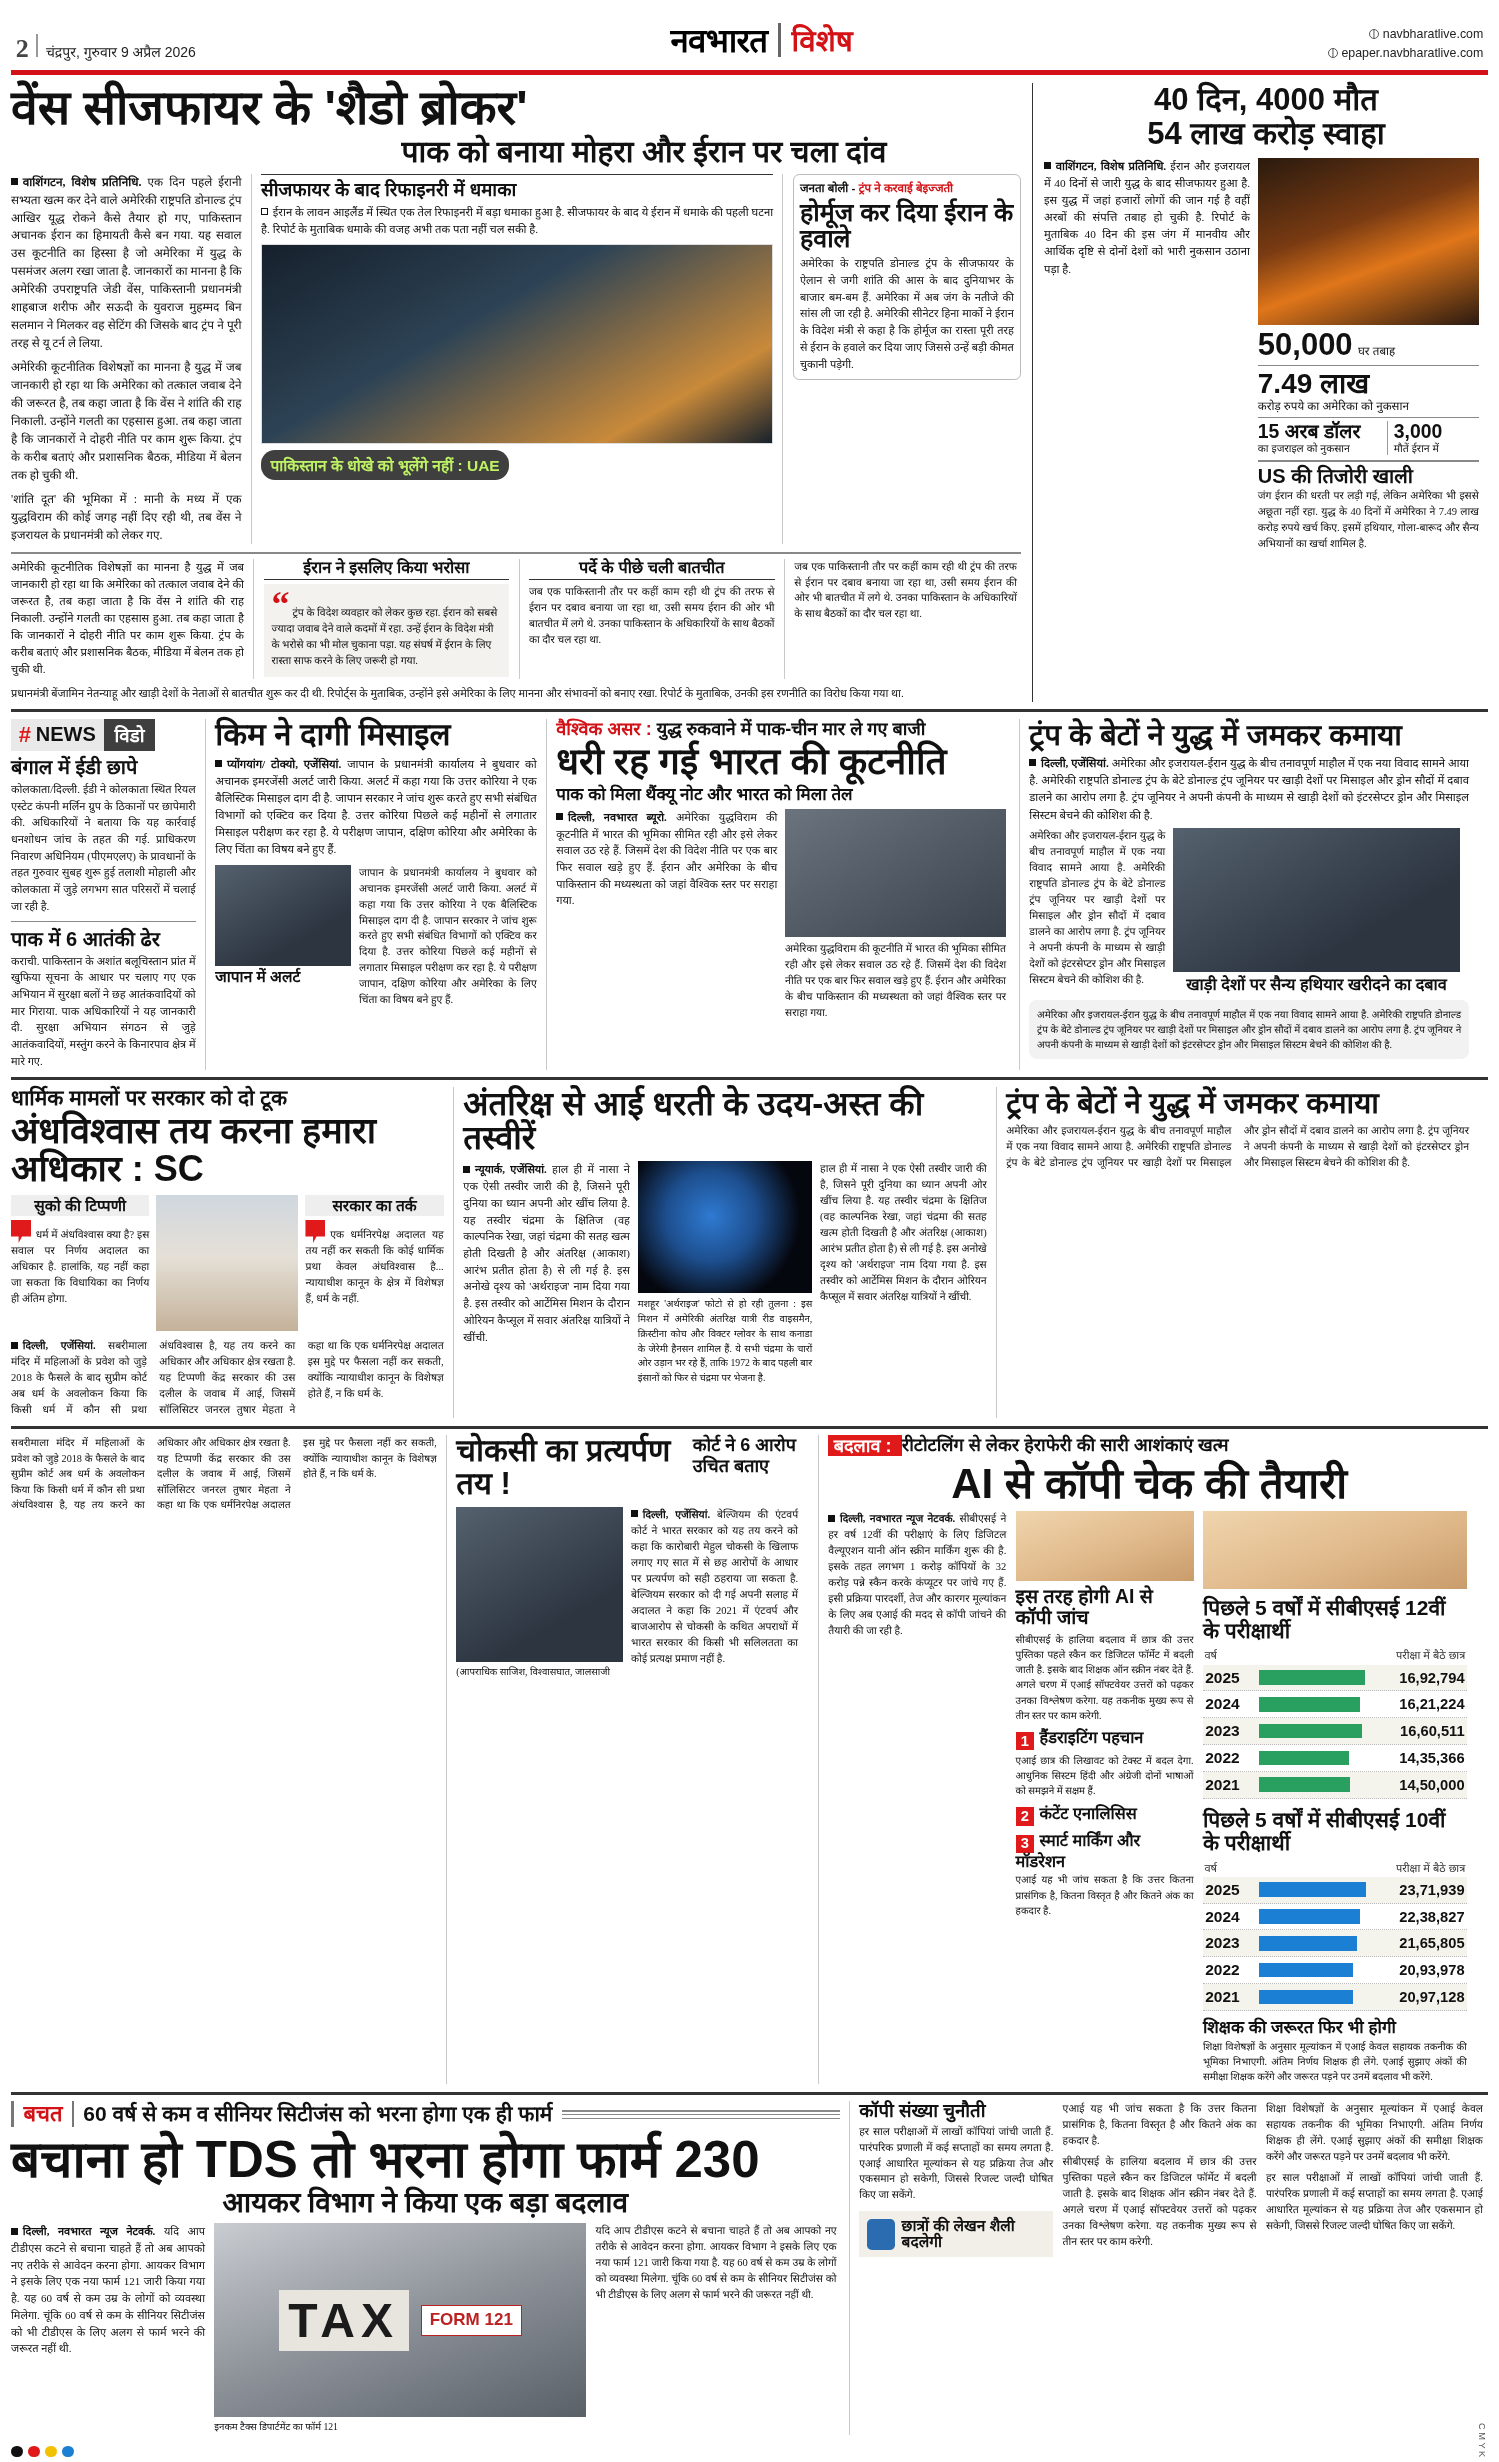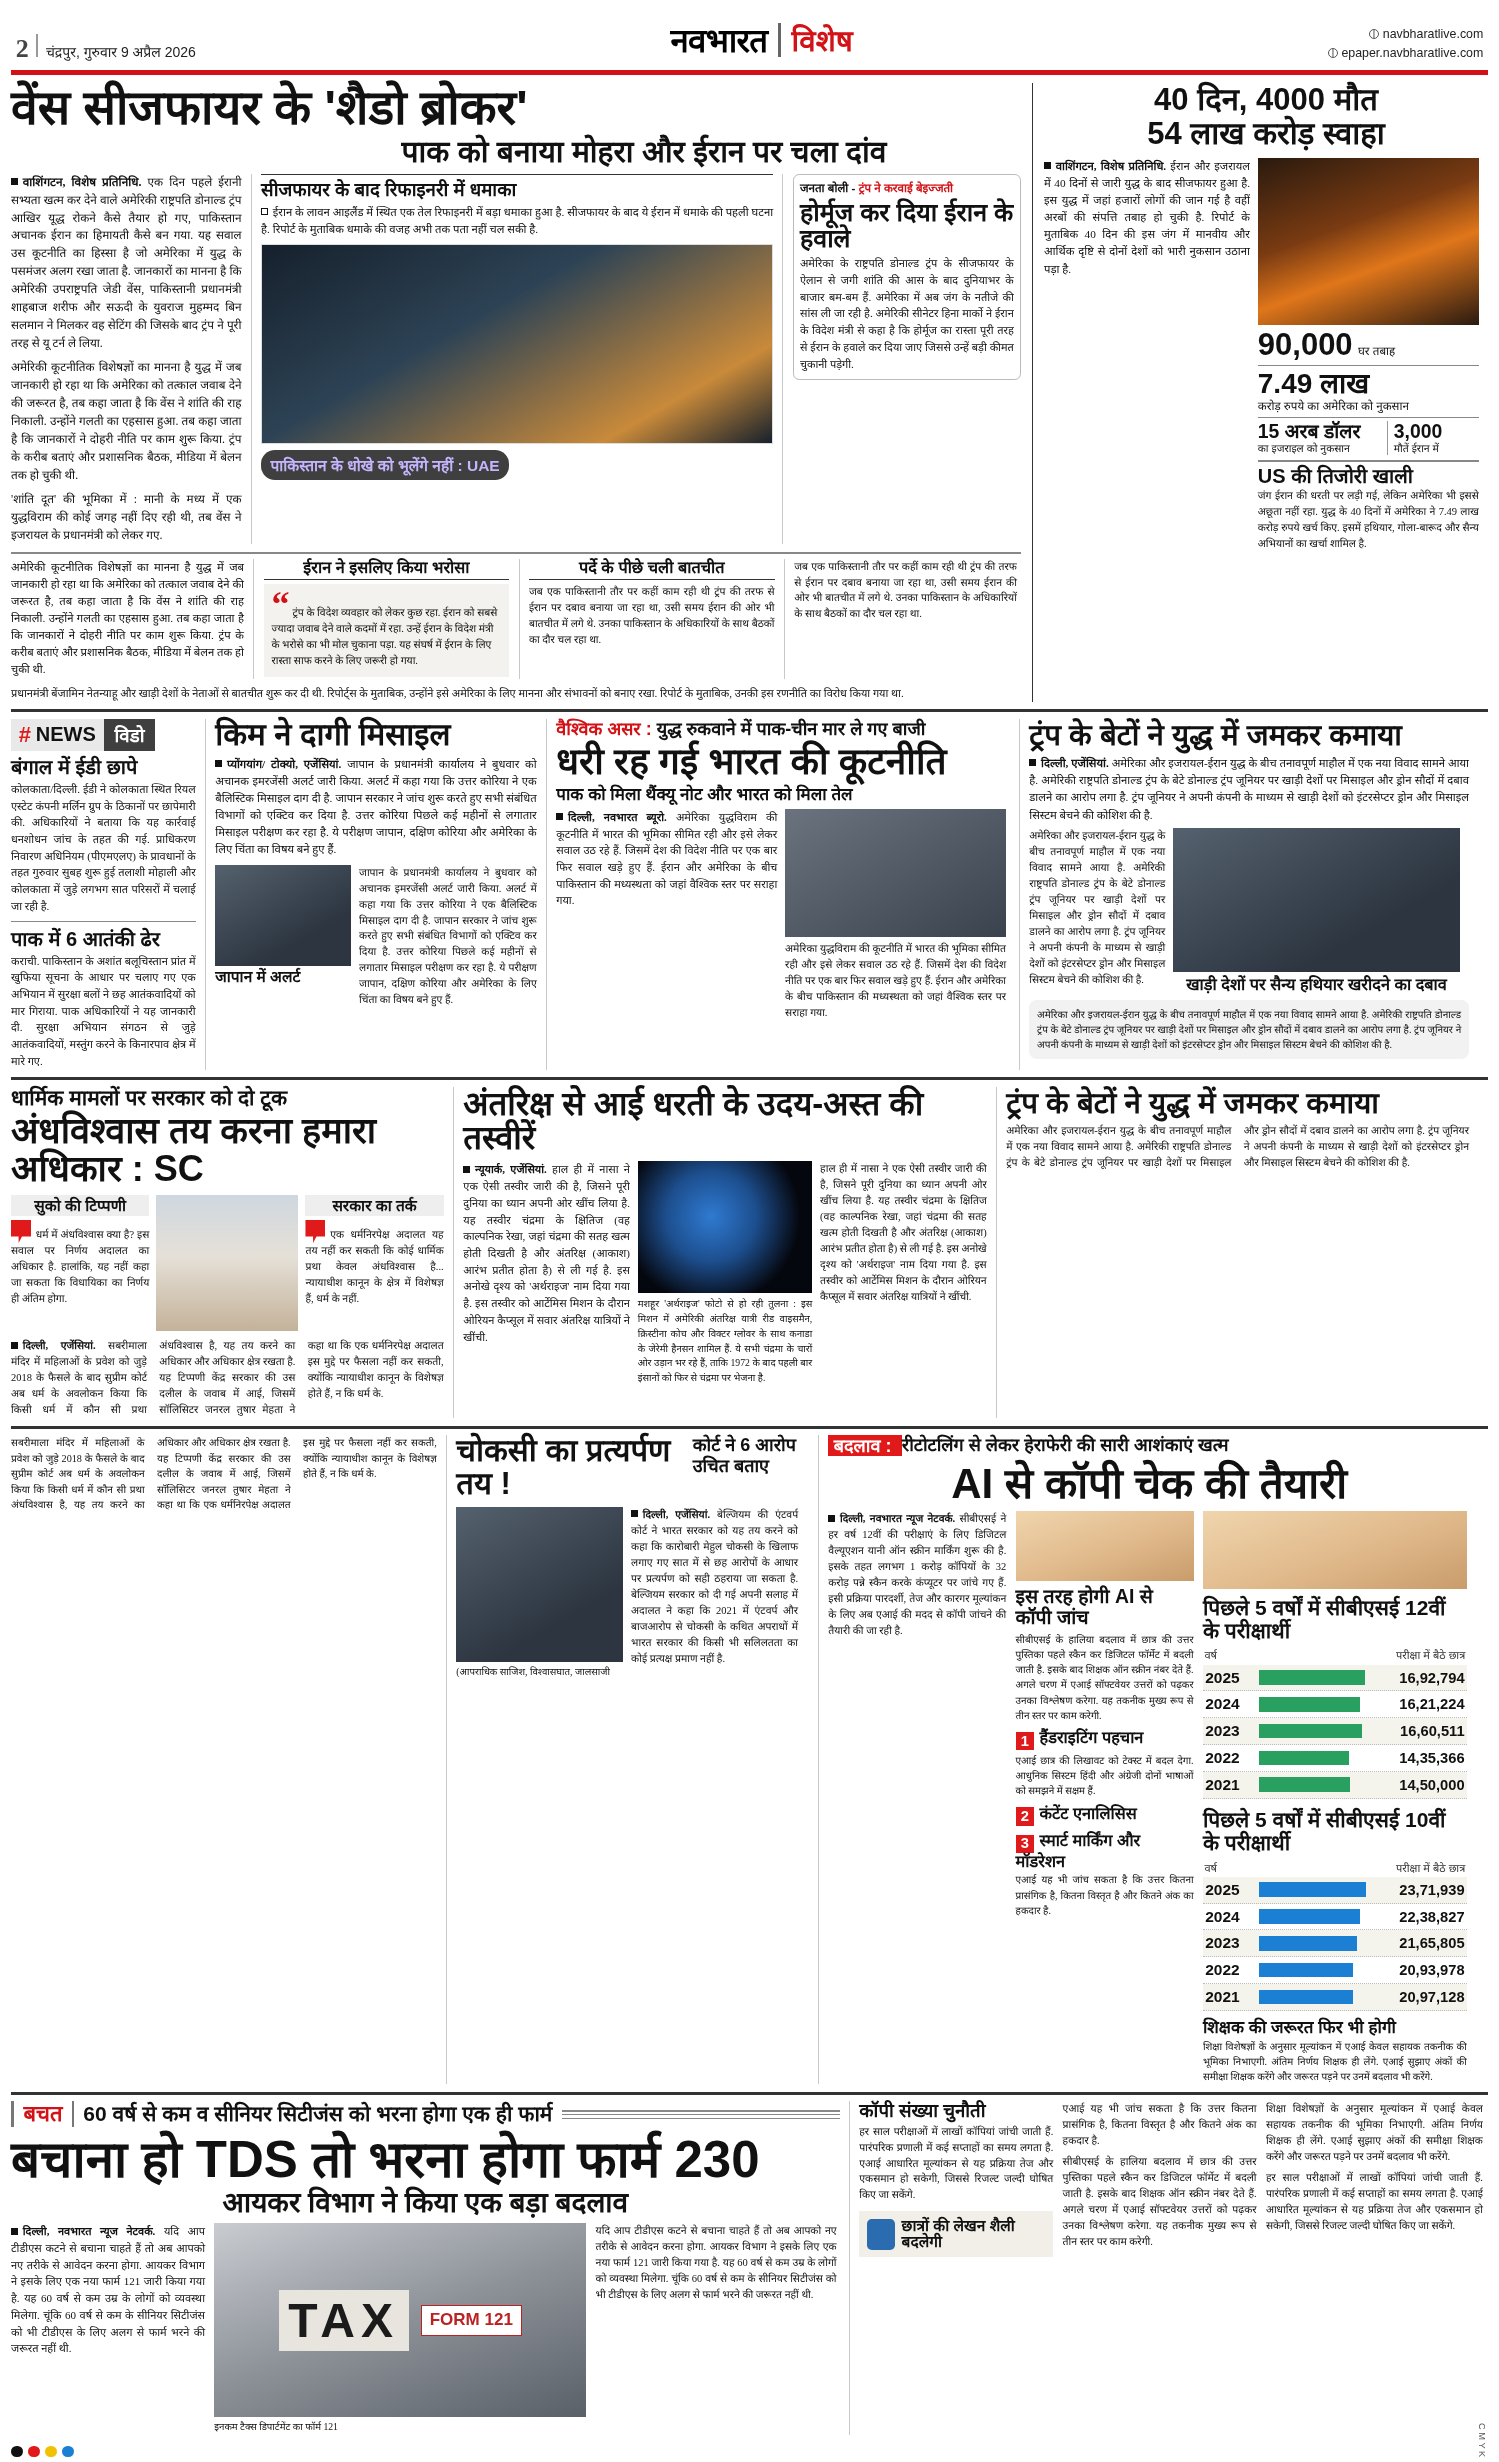--- a/index.html
+++ b/index.html
@@ -148,21 +148,21 @@
         </div>
 
         <div style="width:528px;" class="vrule" style2="">
           <div style="padding-left:9.3px;">
             <div class="rule-thin" style="background:#333;height:1.6px;margin:0 0 4.7px;"></div>
             <div class="hl" style="font-size:18.6px; margin-bottom:4.7px;">सीजफायर के बाद रिफाइनरी में धमाका</div>
             <div class="body" style="font-size:11.3px;">
               <span class="bullet hollow"></span><span>ईरान के लावन आइलैंड में स्थित एक तेल रिफाइनरी में बड़ा धमाका हुआ है. सीजफायर के बाद ये ईरान में धमाके की पहली घटना है. रिपोर्ट के मुताबिक धमाके की वजह अभी तक पता नहीं चल सकी है.</span>
             </div>
             <div class="photo ph-room" style="height:200px; margin-top:6.2px; border:1.6px solid #ddd;"></div>
-            <div style="margin-top:5.4px; background:#3f3f3f; color:#c4b5fd; font-weight:700; font-family:'Liberation Sans',sans-serif; font-size:15.5px; padding:3.9px 9.3px; border-radius:14px; display:inline-block;">पाकिस्तान के धोखे को भूलेंगे नहीं : UAE</div>
+            <div style="margin-top:5.4px; background:#3f3f3f; color:#bef264; font-weight:700; font-family:'Liberation Sans',sans-serif; font-size:15.5px; padding:3.9px 9.3px; border-radius:14px; display:inline-block;">पाकिस्तान के धोखे को भूलेंगे नहीं : UAE</div>
           </div>
         </div>
 
         <div style="width:241px; border-left:0.8px solid #c9c9c9; padding-left:9.3px;">
           <div style="border:0.8px solid #bbb; border-radius:6.2px; padding:6.2px;">
             <div class="kicker" style="font-size:11.6px;">
               <span>जनता बोली - </span><span class="red">ट्रंप ने करवाई बेइज्जती</span>
             </div>
             <div class="hl" style="font-size:25px; margin:3.9px 0 4.7px;">होर्मूज कर दिया ईरान के हवाले</div>
             <div class="body" style="font-size:11px;">अमेरिका के राष्ट्रपति डोनाल्ड ट्रंप के सीजफायर के ऐलान से जगी शांति की आस के बाद दुनियाभर के बाजार बम-बम हैं. अमेरिका में अब जंग के नतीजे की सांस ली जा रही है. अमेरिकी सीनेटर हिना मार्को ने ईरान के विदेश मंत्री से कहा है कि होर्मूज का रास्ता पूरी तरह से ईरान के हवाले कर दिया जाए जिससे उन्हें बड़ी कीमत चुकानी पड़ेगी.</div>
@@ -200,21 +200,21 @@
         <div style="width:206px;">
           <div class="body" style="font-size:11.3px;">
             <span class="bullet"></span><span class="lead">वाशिंगटन, विशेष प्रतिनिधि.</span>
             <span>ईरान और इजरायल में 40 दिनों से जारी युद्ध के बाद सीजफायर हुआ है. इस युद्ध में जहां हजारों लोगों की जान गई है वहीं अरबों की संपत्ति तबाह हो चुकी है. रिपोर्ट के मुताबिक 40 दिन की इस जंग में मानवीय और आर्थिक दृष्टि से दोनों देशों को भारी नुकसान उठाना पड़ा है.</span>
           </div>
         </div>
         <div style="width:221px;">
           <div class="photo ph-fire" style="height:167px;"></div>
           <div style="margin-top:4.7px;">
             <div style="display:flex; align-items:baseline; gap:5.4px;">
-              <span class="hl" style="font-size:31px;">90,000</span>
+              <span class="hl" style="font-size:31px;">50,000</span>
               <span style="font-size:11.6px; line-height:1.15; font-family:'Liberation Sans',sans-serif;">घर तबाह</span>
             </div>
           </div>
           <div class="rule-thin" style="margin:3.1px 0;"></div>
           <div>
             <div class="hl" style="font-size:28px;">7.49 लाख</div>
             <div style="font-size:11.6px; font-family:'Liberation Sans',sans-serif;">करोड़ रुपये का अमेरिका को नुकसान</div>
           </div>
           <div class="rule-thin" style="margin:3.1px 0;"></div>
           <div style="display:flex; gap:6.2px;">

